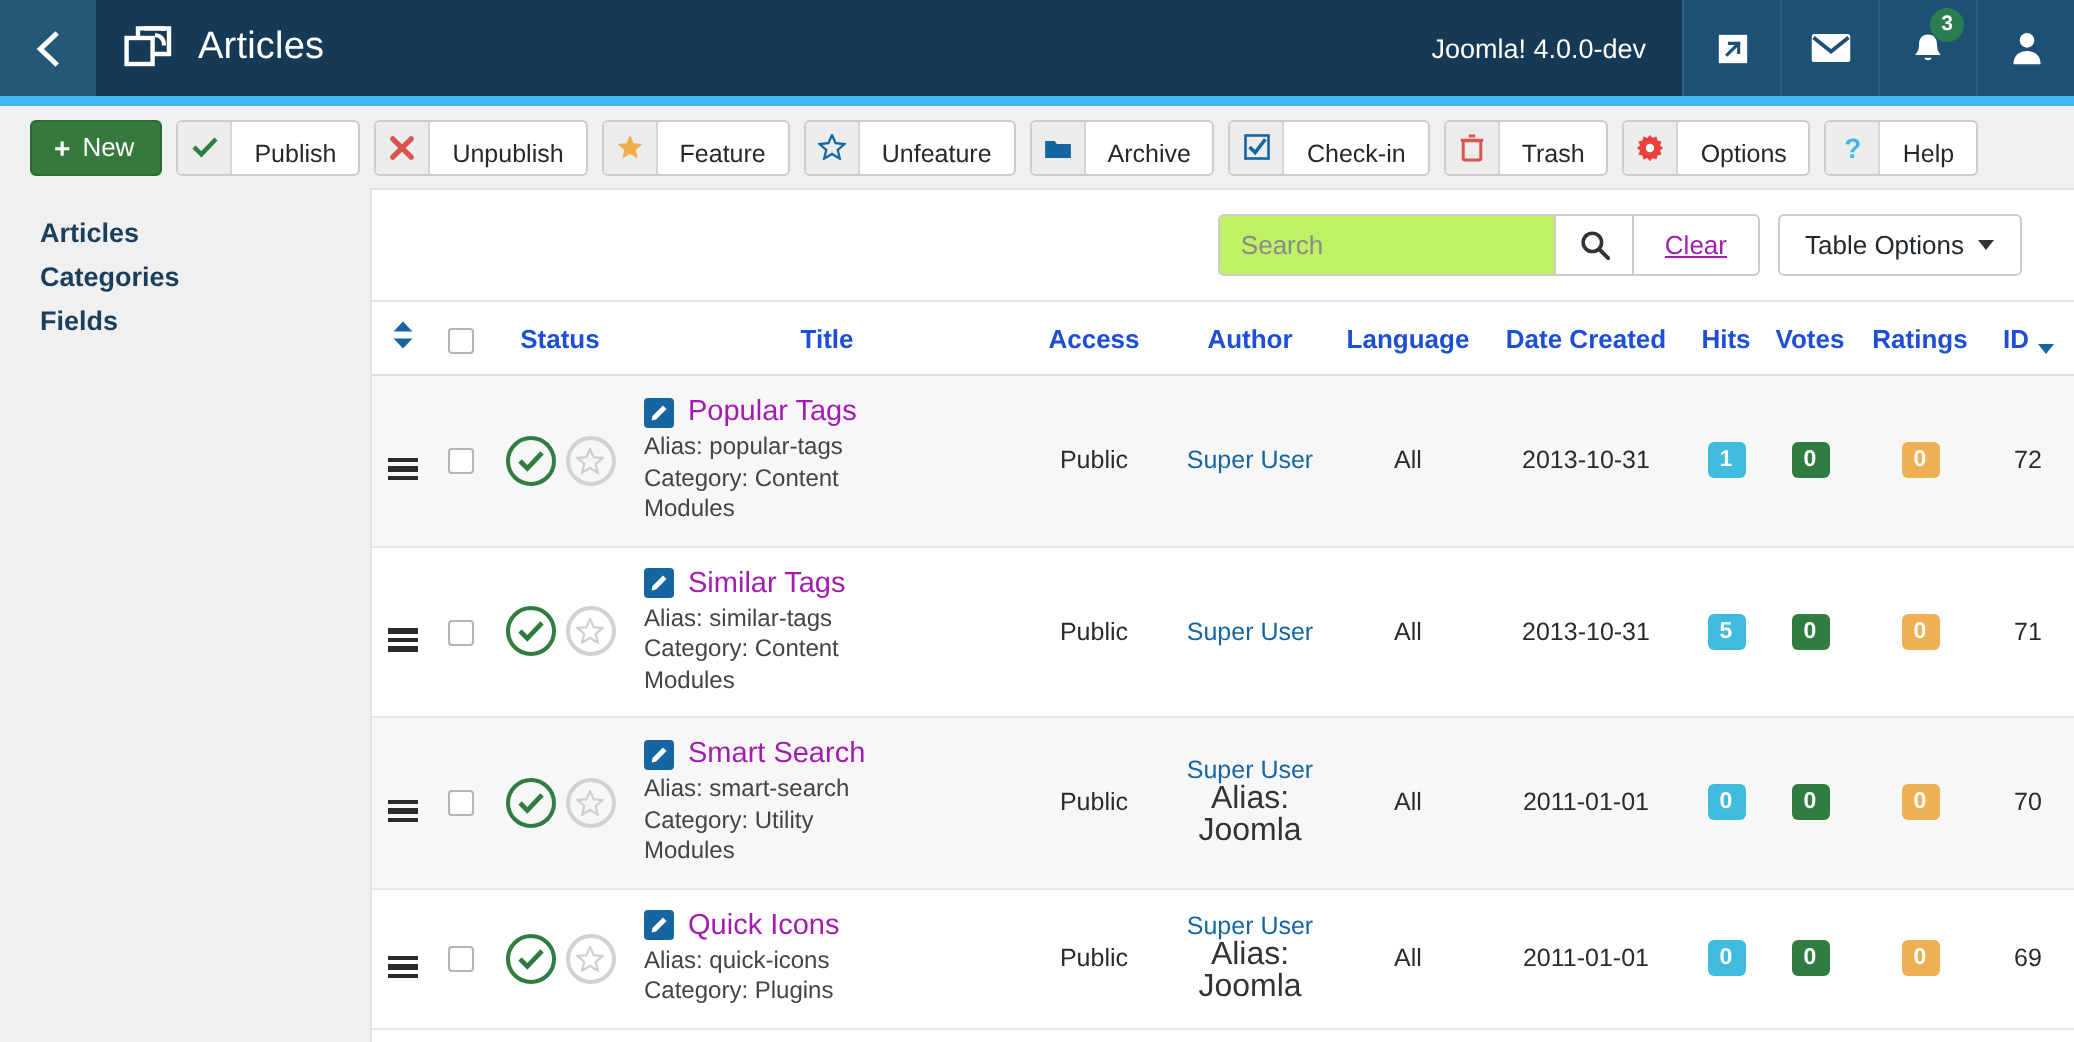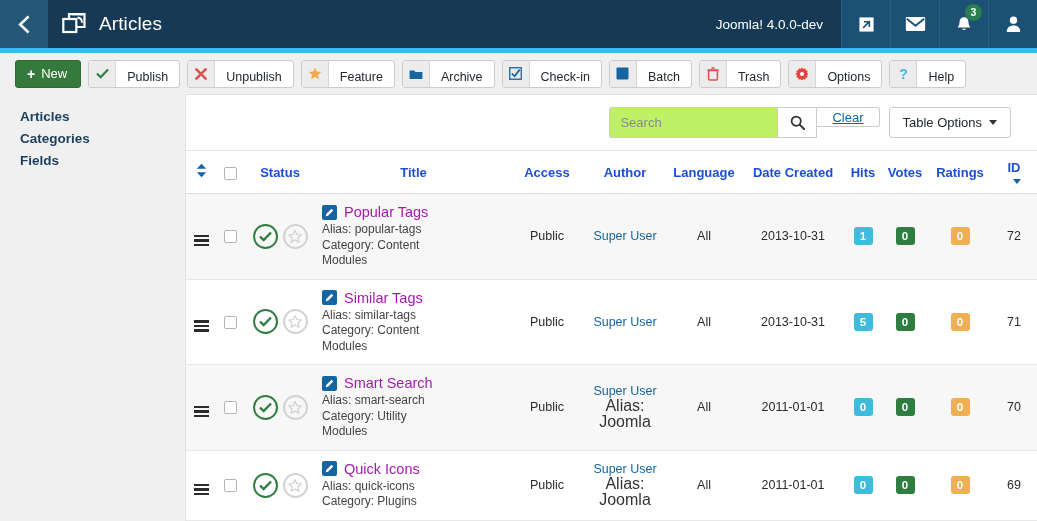--- a/index.html
+++ b/index.html
@@ -185,28 +185,28 @@
   }
   .search-input::placeholder { color: #8a8a8a; }
   .search-btn {
     width: 40px;
     border: 1px solid #ccc;
     background: #fff;
     display: flex; align-items: center; justify-content: center;
     cursor: pointer;
   }
   .clear-btn {
-    height: 20px;
+    height: 31px;
     border: 1px solid #ccc;
     border-left: none;
     border-radius: 0 3px 3px 0;
     background: #fff;
     padding: 0 15px;
     font-size: 13px;
-    color: #0369a1;
+    color: #a21caf;
     display: flex; align-items: center;
     cursor: pointer;
     text-decoration: underline;
   }
   .table-options {
     height: 31px;
     border: 1px solid #ccc;
     border-radius: 3px;
     background: #fff;
     padding: 0 13px;
@@ -244,21 +244,21 @@
   th.th-chk  { width: 28px; }
   th.th-status { width: 72px; }
   th.th-access { width: 72px; }
   th.th-author { width: 84px; }
   th.th-lang { width: 74px; }
   th.th-date { width: 104px; }
   th.th-hits { width: 36px; }
   th.th-votes { width: 48px; }
   th.th-ratings { width: 62px; }
   th.th-id { width: 46px; }
-  .th-id-inner { display: inline-flex; align-items: flex-end; gap: 4px; flex-direction: column; }
+  .th-id-inner { display: inline-flex; align-items: flex-end; gap: 4px; }
   .caret-blue {
     width: 0; height: 0;
     border-left: 4.5px solid transparent;
     border-right: 4.5px solid transparent;
     border-top: 5px solid #1565a0;
   }
   .sort-glyph { display: inline-block; }
 
   table.list td {
     padding: 10px 0;
@@ -431,48 +431,48 @@
 
   <div class="btn">
     <span class="ic">
       <svg width="14" height="13" viewBox="0 0 16 15">
           <path d="M8 0.6 L10.1 5.3 L15.2 5.8 L11.3 9.2 L12.5 14.2 L8 11.5 L3.5 14.2 L4.7 9.2 L0.8 5.8 L5.9 5.3 Z" fill="#f0ad4e"></path>
         </svg>
     </span>
     <span class="lb">Feature</span>
   </div>
 
+  <div class="btn">
+    <span class="ic">
+      <svg width="14" height="13" viewBox="0 0 16 15">
+          <path d="M8 0.6 L10.1 5.3 L15.2 5.8 L11.3 9.2 L12.5 14.2 L8 11.5 L3.5 14.2 L4.7 9.2 L0.8 5.8 L5.9 5.3 Z" fill="none" stroke="#1565a0" stroke-width="1.3"></path>
+        </svg>
+    </span>
+    <span class="lb">Unfeature</span>
+  </div>
 
   <div class="btn">
     <span class="ic">
       <svg width="14" height="12" viewBox="0 0 15 12">
           <path d="M0.6 2.2 h5 l1.3 1.6 h7.5 v7.6 H0.6 Z" fill="#1565a0"></path>
         </svg>
     </span>
     <span class="lb">Archive</span>
   </div>
 
   <div class="btn">
     <span class="ic">
       <svg width="13" height="13" viewBox="0 0 14 14">
         <rect x="0.8" y="0.8" width="12.4" height="12.4" fill="none" stroke="#1565a0" stroke-width="1.4"></rect>
         <path d="M3 7 L6 10 L11.5 2.8" stroke="#1565a0" stroke-width="1.9" fill="none"></path>
       </svg>
     </span>
     <span class="lb">Check-in</span>
   </div>
 
-  <div class="btn">
-    <span class="ic">
-      <svg width="13" height="13" viewBox="0 0 13 13">
-          <rect x="0.5" y="0.5" width="12" height="12" rx="1" fill="#1565a0"></rect>
-        </svg>
-    </span>
-    <span class="lb">Batch</span>
-  </div>
 
   <div class="btn">
     <span class="ic">
       <svg width="12" height="14" viewBox="0 0 12 14">
         <rect x="1.6" y="3.4" width="8.8" height="9.6" rx="1" fill="none" stroke="#d9534f" stroke-width="1.5"></rect>
         <path d="M0.4 3.1 H11.6 M4.4 1 H7.6" stroke="#d9534f" stroke-width="1.5"></path>
       </svg>
     </span>
     <span class="lb">Trash</span>
   </div>

